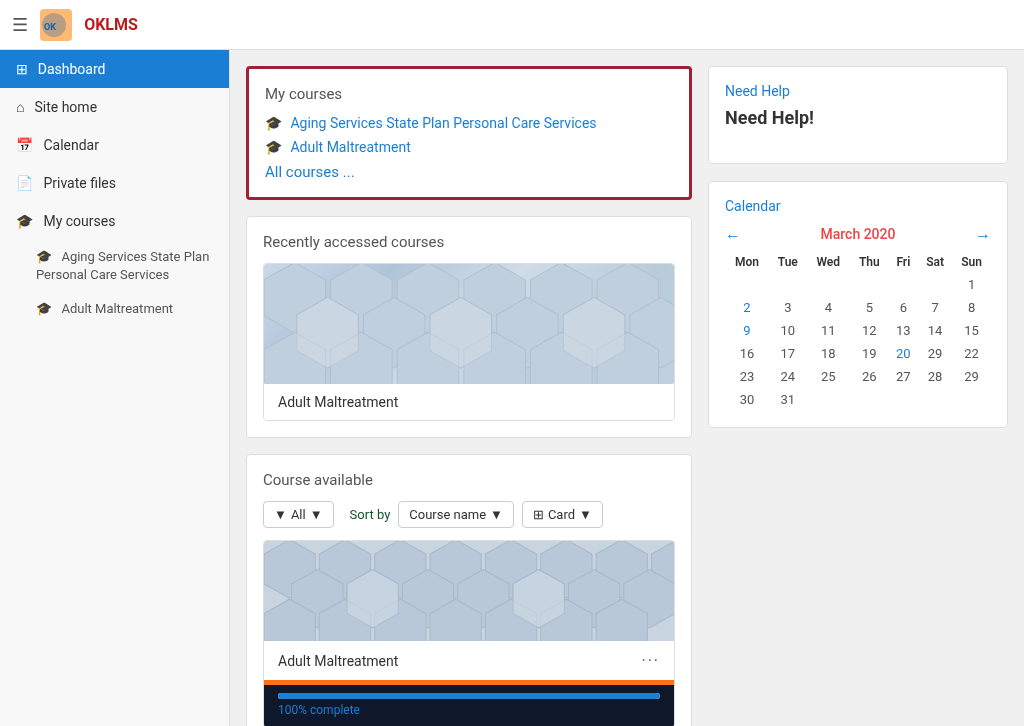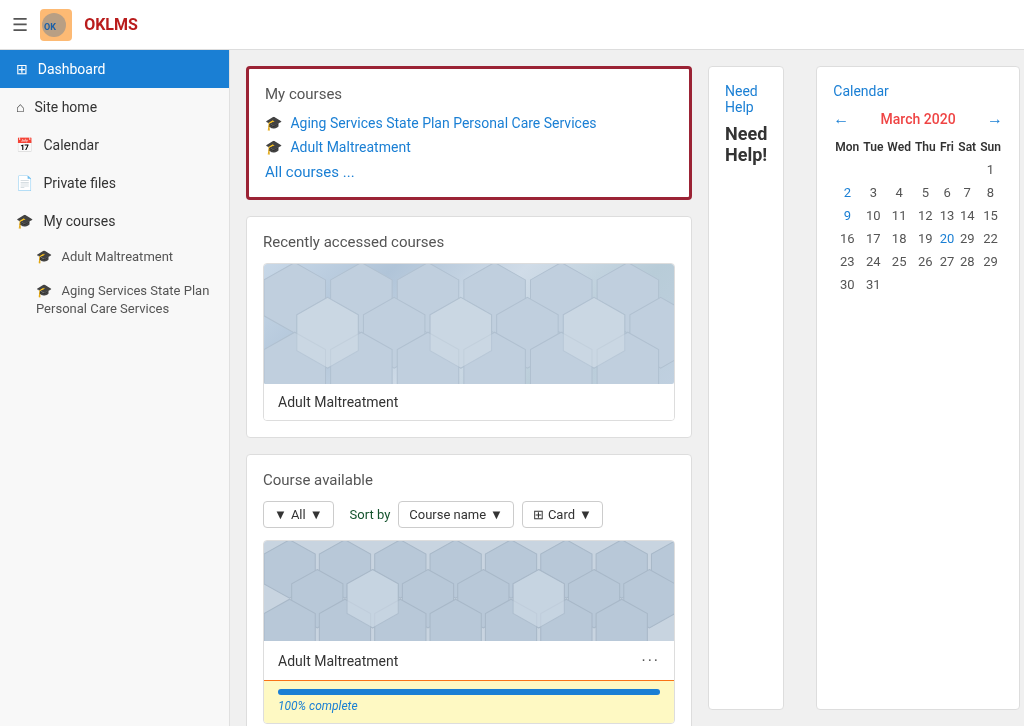--- a/index.html
+++ b/index.html
@@ -19,21 +19,21 @@
     .sidebar { width: 230px; background: #f8f8f8; border-right: 1px solid #e0e0e0; flex-shrink: 0; overflow-y: auto; }
     .sidebar-item { display: flex; align-items: center; gap: 10px; padding: 11px 16px; cursor: pointer; color: #333; font-size: 14px; }
     .sidebar-item.active { background: #1a7fd4; color: #fff; }
     .sidebar-item .s-icon { font-size: 14px; flex-shrink: 0; }
     .sidebar-sub { padding: 8px 16px 8px 36px; font-size: 13px; color: #555; cursor: pointer; line-height: 1.4; }
     .sidebar-sub .s-icon { margin-right: 6px; }
 
     
     .main { flex: 1; overflow-y: auto; padding: 16px; display: flex; gap: 16px; }
     .main-left { flex: 1; display: flex; flex-direction: column; gap: 16px; }
-    .main-right { width: 300px; flex-shrink: 0; display: flex; flex-direction: row; gap: 32px; }
+    .main-right { width: 300px; flex-shrink: 0; display: flex; flex-direction: column; gap: 17px; }
 
     
     .card { background: #fff; border: 1px solid #ddd; border-radius: 4px; padding: 16px; }
     .card-highlighted { border: 3px solid #9b2335; }
 
     .card-title { font-size: 15px; color: #555; margin-bottom: 12px; }
 
     .course-link { display: flex; align-items: center; gap: 8px; color: #1a7fd4; font-size: 14px; margin-bottom: 8px; cursor: pointer; text-decoration: none; }
     .all-courses-link { color: #1a7fd4; font-size: 15px; cursor: pointer; }
 
@@ -50,28 +50,28 @@
     .sort-label { font-size: 13px; color: #14532d; margin-left: 8px; }
     .sort-select { display: flex; align-items: center; gap: 4px; border: 1px solid #ccc; background: #fff; padding: 5px 10px; border-radius: 4px; cursor: pointer; font-size: 13px; color: #333; }
     .view-select { display: flex; align-items: center; gap: 4px; border: 1px solid #ccc; background: #fff; padding: 5px 10px; border-radius: 4px; cursor: pointer; font-size: 13px; color: #333; }
 
     
     .overview-card { border: 1px solid #ddd; border-radius: 4px; overflow: hidden; }
     .overview-card-thumb { width: 100%; height: 100px; position: relative; overflow: hidden; }
     .overview-card-body { padding: 10px 14px; background: #fff; display: flex; justify-content: space-between; align-items: center; }
     .overview-card-title { font-size: 14px; color: #333; }
     .overview-card-menu { color: #555; cursor: pointer; font-size: 16px; letter-spacing: 2px; }
-    .progress-bar-wrap { padding: 8px 14px 10px; background: #fef9c3; border-top: 1px solid #f97316; font-style: italic; }
+    .progress-bar-wrap { padding: 8px 14px 10px; background: #0f172a; border-top: 5px solid #f97316; }
     .progress-bar-bg { height: 6px; background: #e0e0e0; border-radius: 3px; }
     .progress-bar-fill { height: 6px; background: #1a7fd4; border-radius: 3px; }
     .progress-label { font-size: 12px; color: #1a7fd4; margin-top: 4px; }
 
     
     .help-title { font-size: 14px; color: #1a7fd4; margin-bottom: 8px; }
-    .help-heading { font-size: 18px; font-weight: bold; color: #333; margin-bottom: 4px; }
+    .help-heading { font-size: 18px; font-weight: bold; color: #333; margin-bottom: 19px; }
     .help-body { font-size: 13px; color: #555; line-height: 1.5; }
     .help-body strong { font-weight: 600; color: #333; }
     .help-body a { color: #1a7fd4; text-decoration: none; }
 
     
     .cal-title { font-size: 14px; color: #1a7fd4; margin-bottom: 10px; }
     .cal-header { display: flex; align-items: center; justify-content: space-between; margin-bottom: 8px; }
     .cal-month { font-size: 14px; color: #ef4444; font-weight: 500; }
     .cal-nav { color: #1a7fd4; cursor: pointer; font-size: 16px; }
     .cal-grid { width: 100%; border-collapse: collapse; font-size: 13px; }
@@ -114,25 +114,25 @@
     <div class="sidebar-item">
       <span class="s-icon">📄</span>
       <span>Private files</span>
     </div>
     <div class="sidebar-item">
       <span class="s-icon">🎓</span>
       <span>My courses</span>
     </div>
     <div class="sidebar-sub">
       <span class="s-icon">🎓</span>
-      <span>Adult Maltreatment</span>
+      <span>Aging Services State Plan Personal Care Services</span>
     </div>
     <div class="sidebar-sub">
       <span class="s-icon">🎓</span>
-      <span>Aging Services State Plan Personal Care Services</span>
+      <span>Adult Maltreatment</span>
     </div>
   </div>
 
   <div class="main">
     <div class="main-left">
 
       <div class="card card-highlighted">
         <div class="card-title">My courses</div>
         <a class="course-link">
           <span>🎓</span>

